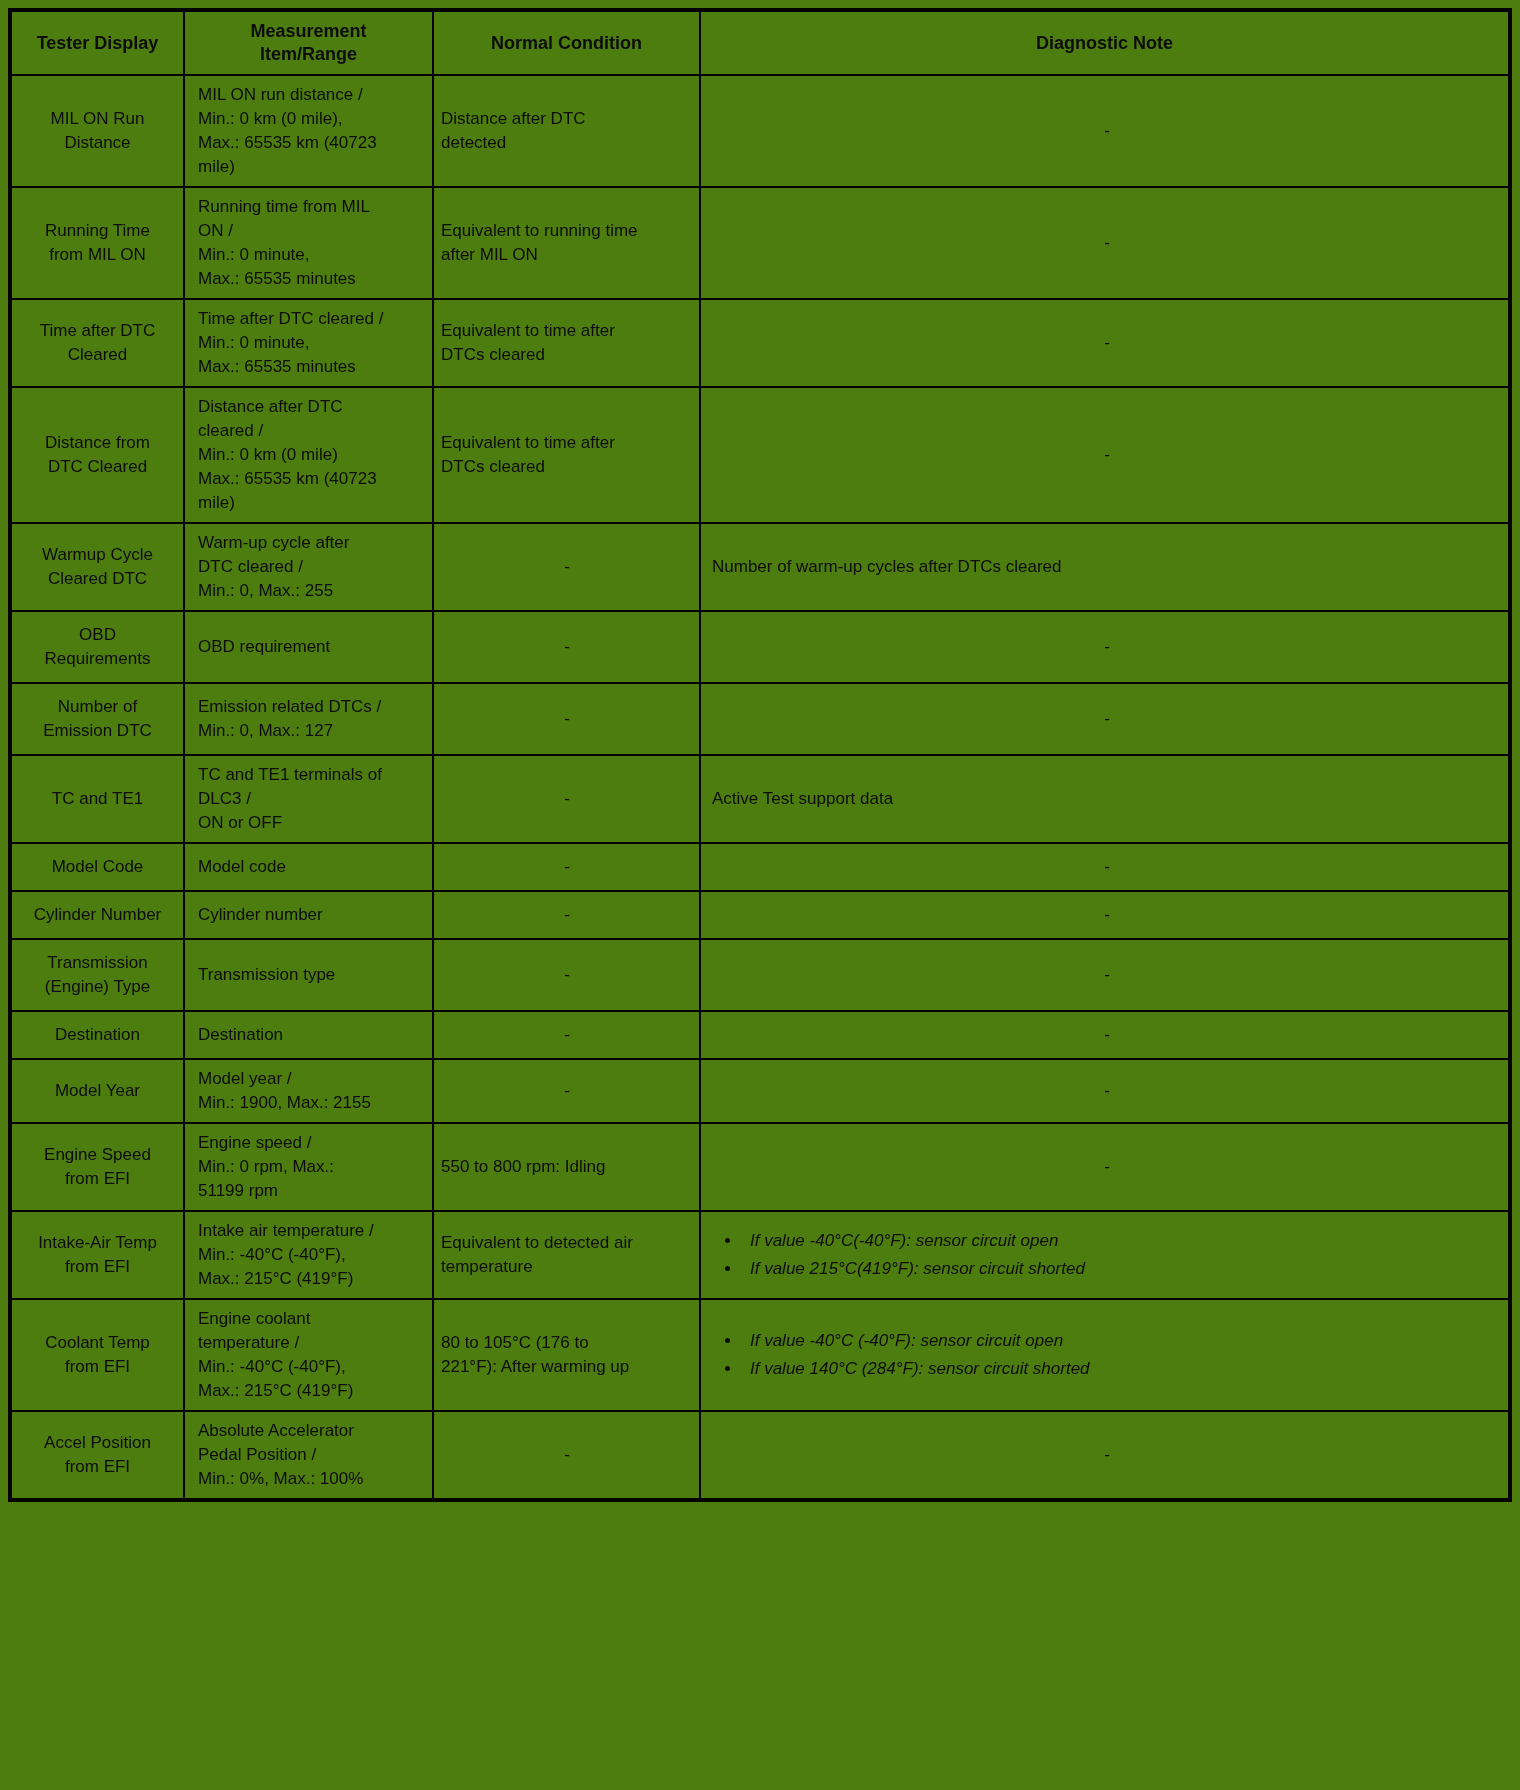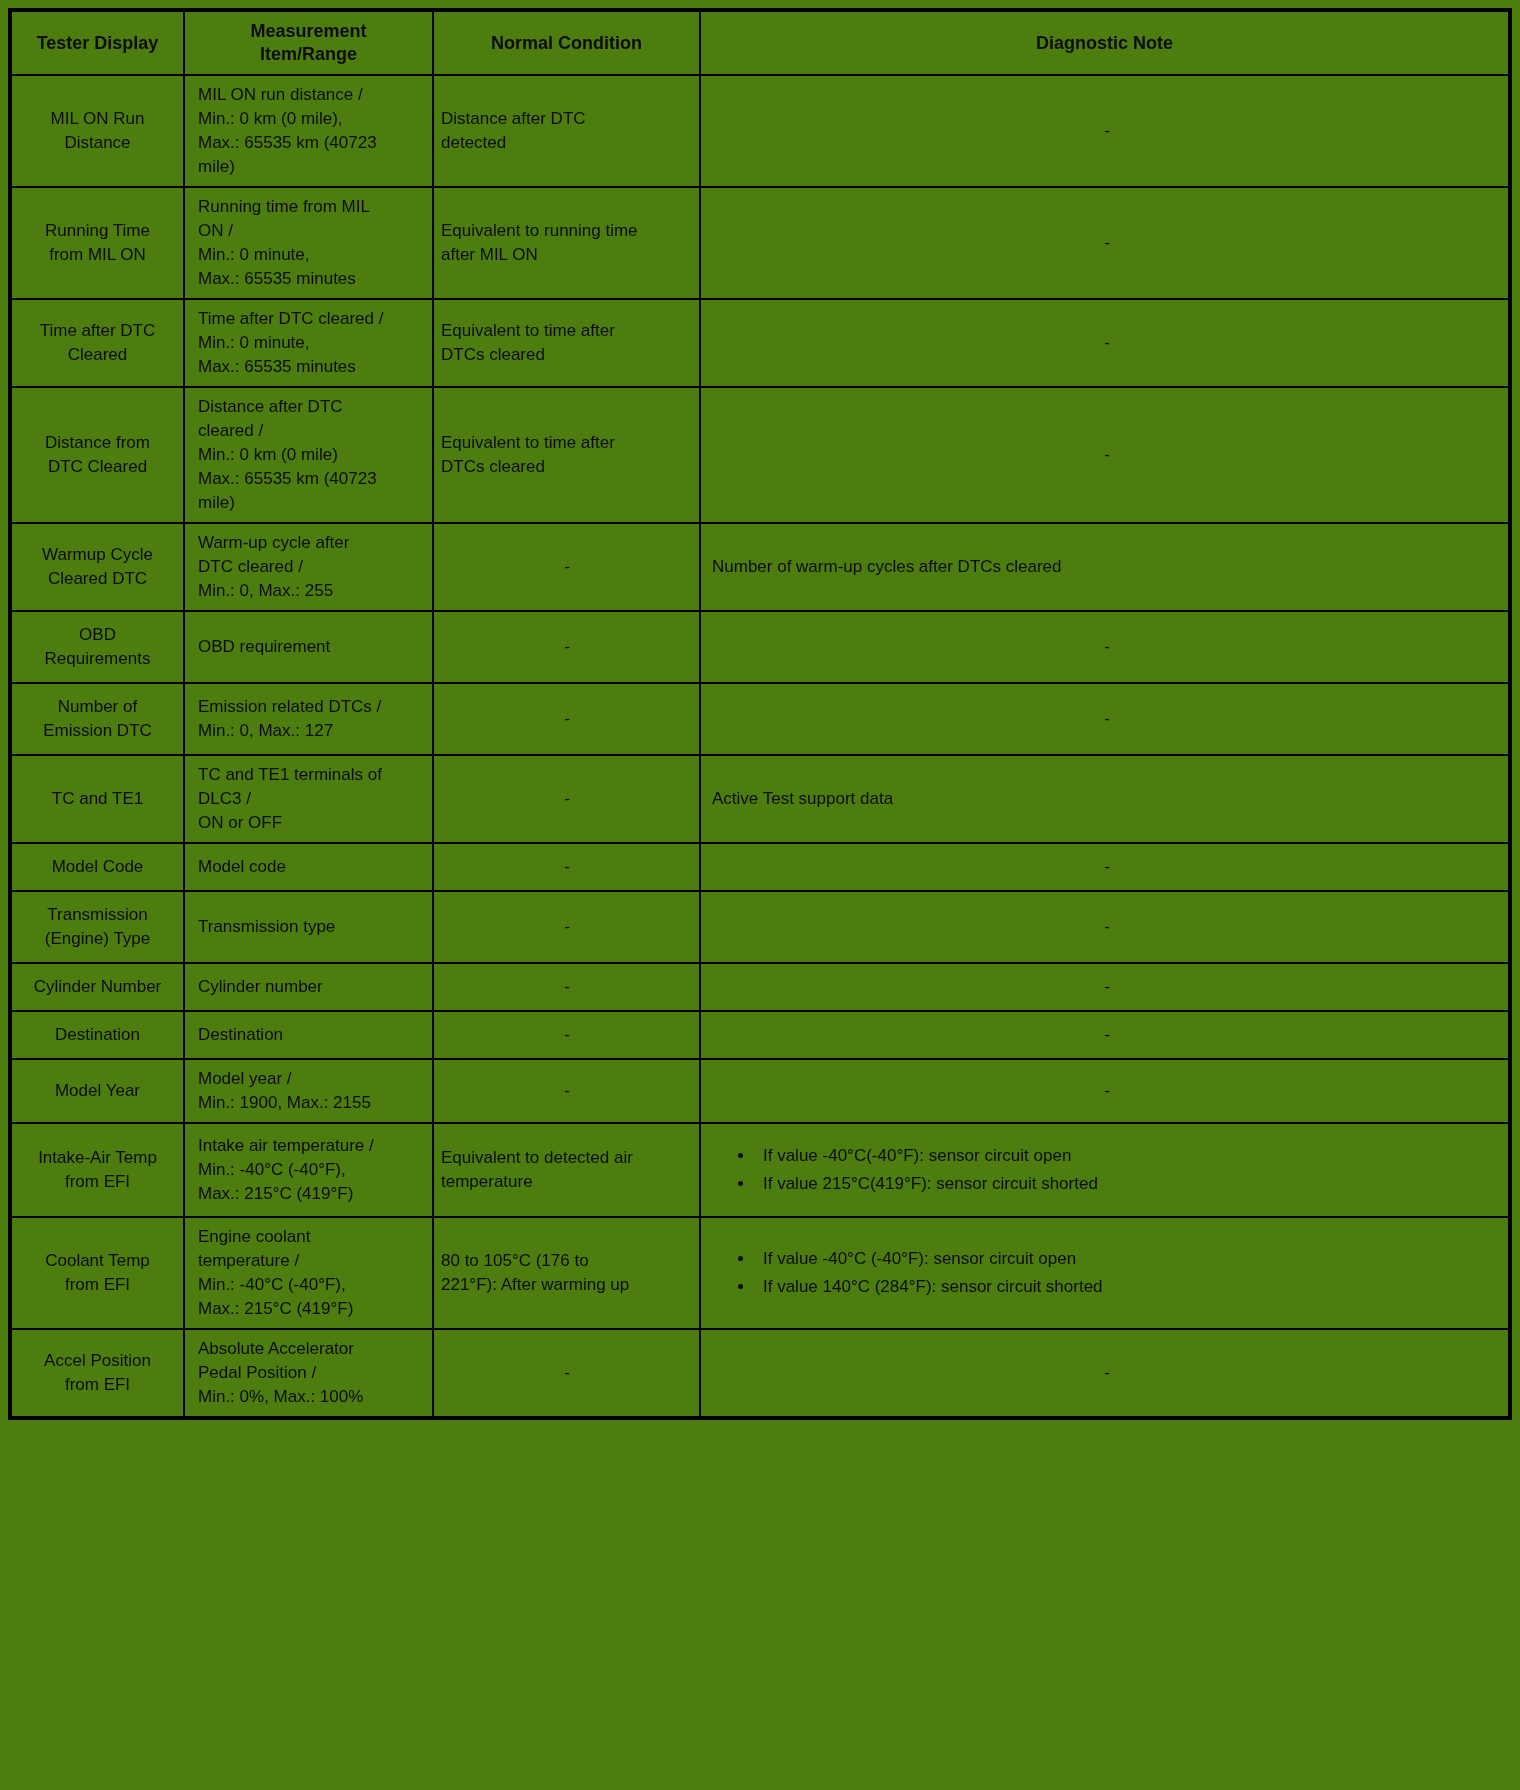--- a/index.html
+++ b/index.html
@@ -62,23 +62,24 @@
   }
   td.td-note {
     text-align: left;
     padding-left: 11px;
   }
   td.dash {
     text-align: center;
   }
 
   ul.bullets {
-    margin: 13px;
+    margin: 0;
     padding-left: 30px;
     list-style: disc outside;
+    font-style: italic;
   }
   ul.bullets li {
     margin: 4px 0;
     padding-left: 8px;
   }
 </style>
 </head>
 <body>
 
 <div class="page">
@@ -175,43 +176,52 @@
           <td class="td-cond dash">-</td>
           <td class="td-note">Active Test support data</td>
         </tr>
         <tr>
           <td class="td-display">Model Code</td>
           <td class="td-item">Model code</td>
           <td class="td-cond dash">-</td>
           <td class="td-note dash">-</td>
         </tr>
         <tr>
+          <td class="td-display">Cylinder Number</td>
+          <td class="td-item">Cylinder number</td>
+          <td class="td-cond dash">-</td>
+          <td class="td-note dash">-</td>
+        </tr>
+        <tr>
           <td class="td-display">Transmission
 (Engine) Type</td>
           <td class="td-item">Transmission type</td>
           <td class="td-cond dash">-</td>
           <td class="td-note dash">-</td>
         </tr>
         <tr>
-          <td class="td-display">Cylinder Number</td>
-          <td class="td-item">Cylinder number</td>
-          <td class="td-cond dash">-</td>
-          <td class="td-note dash">-</td>
-        </tr>
-        <tr>
           <td class="td-display">Destination</td>
           <td class="td-item">Destination</td>
           <td class="td-cond dash">-</td>
           <td class="td-note dash">-</td>
         </tr>
         <tr>
           <td class="td-display">Model Year</td>
           <td class="td-item">Model year /
 Min.: 1900, Max.: 2155</td>
           <td class="td-cond dash">-</td>
+          <td class="td-note dash">-</td>
+        </tr>
+        <tr>
+          <td class="td-display">Engine Speed
+from EFI</td>
+          <td class="td-item">Engine speed /
+Min.: 0 rpm, Max.:
+51199 rpm</td>
+          <td class="td-cond">550 to 800 rpm: Idling</td>
           <td class="td-note dash">-</td>
         </tr>
         <tr>
           <td class="td-display">Intake-Air Temp
 from EFI</td>
           <td class="td-item">Intake air temperature /
 Min.: -40°C (-40°F),
 Max.: 215°C (419°F)</td>
           <td class="td-cond">Equivalent to detected air
 temperature</td>

